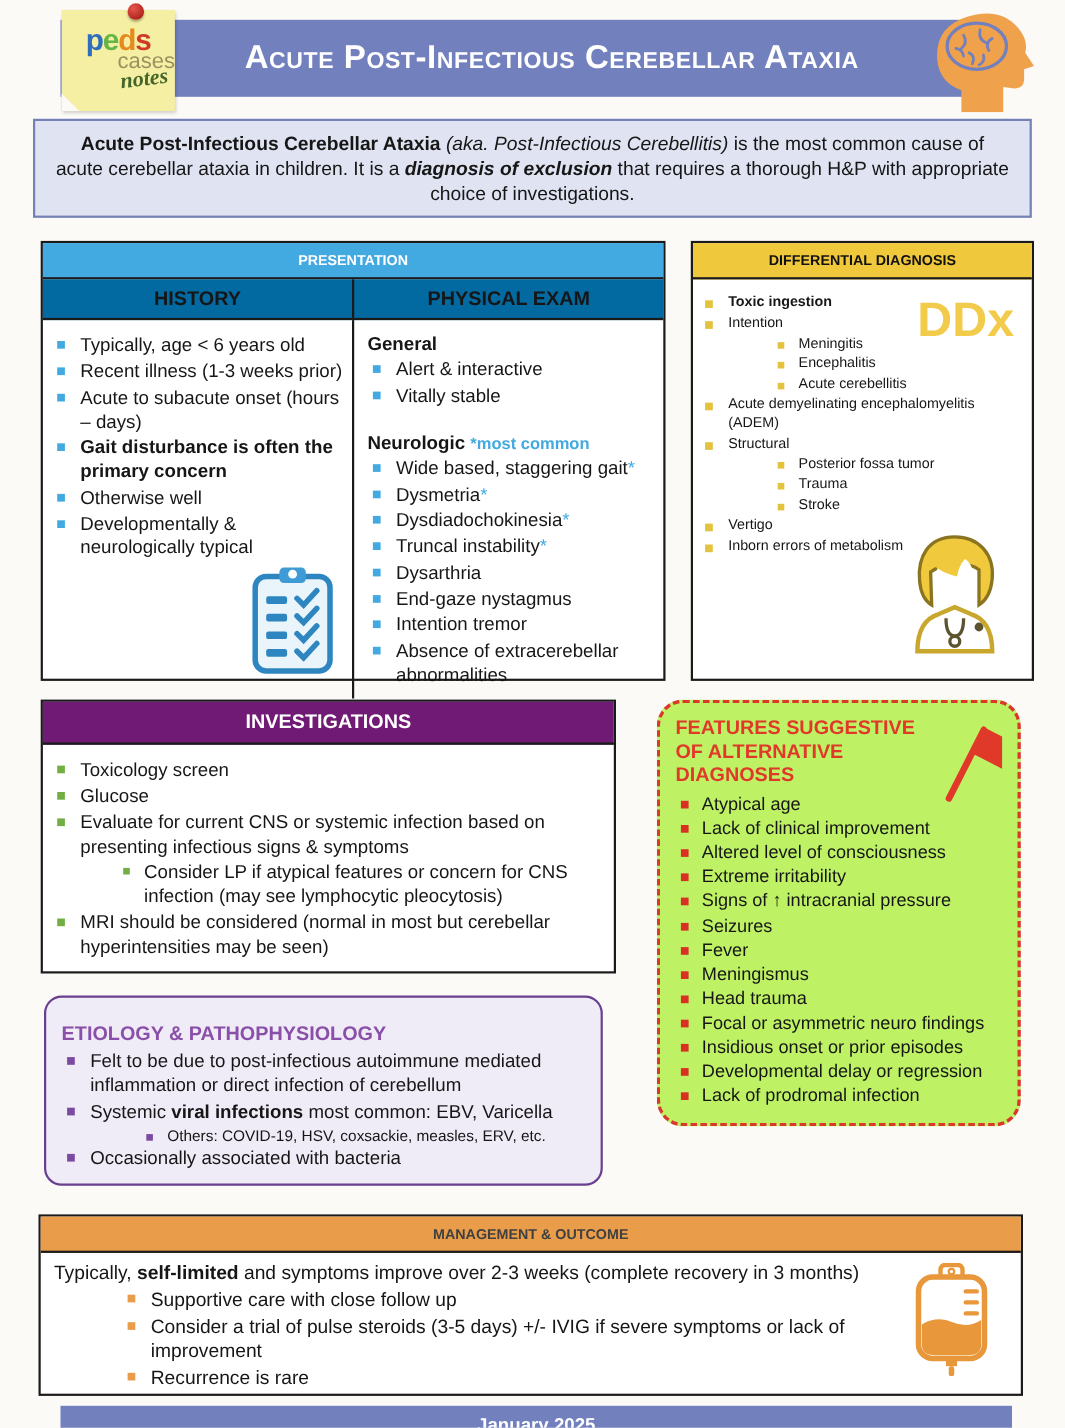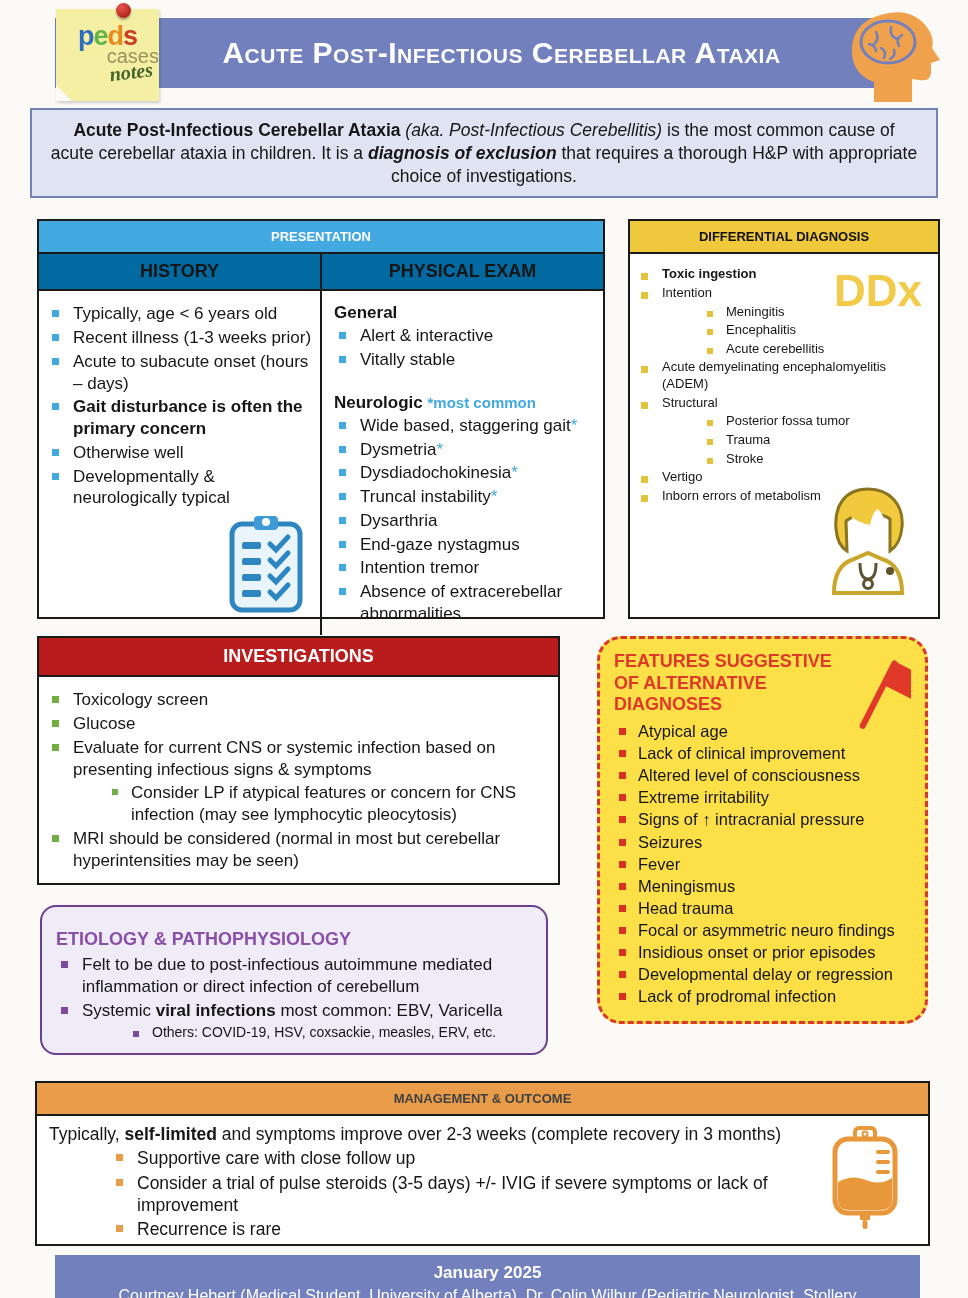--- a/index.html
+++ b/index.html
@@ -80,32 +80,32 @@
   .ddx{width:312px;height:400px;position:relative;}
   .ddx .sec-head{background:#f0c83c;color:#111;}
   .ddx ul{padding:12px 8px 0 6px;font-size:13px;}
   .ddx li.sub{margin-left:64px;}
   .ddx-mark{position:absolute;top:48px;right:16px;font-size:44px;font-weight:bold;color:#f2cb4a;line-height:1;}
   .doctor{position:absolute;right:22px;bottom:16px;}
 
   
   .leftcol{width:523px;}
   .invest{width:523px;min-height:220px;}
-  .invest .sec-head{background:#b91c1c;color:#fff;font-size:18px;}
+  .invest .sec-head{background:#701a75;color:#fff;font-size:18px;}
   .invest ul{padding:12px 10px 10px 8px;font-size:17px;}
 
   
   .etio{margin:20px 0 0 3px;width:508px;min-height:150px;border:2.5px solid #6a3f8f;border-radius:16px;
     background:#efebf7;box-sizing:border-box;padding:22px 14px 10px 14px;}
   .etio-title{color:#8a4fa8;font-weight:bold;font-size:18px;margin-bottom:4px;}
   .etio ul{font-size:17px;}
   .etio li.sub{font-size:14px;margin-left:70px;margin-bottom:1px;}
 
   
-  .flags{width:331px;min-height:388px;border:3px dashed #d9382b;border-radius:24px;background:#fde047;
+  .flags{width:331px;min-height:388px;border:3px dashed #d9382b;border-radius:24px;background:#bef264;
     box-sizing:border-box;padding:12px 12px 10px 14px;position:relative;}
   .flags-title{color:#e0392a;font-weight:bold;font-size:18px;line-height:1.2;width:230px;margin-bottom:5px;}
   .flags ul{font-size:16.5px;}
   .flags li{margin-bottom:1px;padding-left:24px;}
   .flag-icon{position:absolute;top:14px;right:14px;}
 
   
   .manage{margin:26px 30px 0 35px;width:895px;height:165px;position:relative;}
   .manage .sec-head{background:#e99d4a;color:#404040;}
   .manage-body{padding:8px 120px 6px 12px;font-size:17.5px;}
@@ -253,20 +253,21 @@
           <li>MRI should be considered (normal in most but cerebellar hyperintensities may be seen)</li>
         </ul>
       </div>
 
       <div class="etio">
         <div class="etio-title">ETIOLOGY &amp; PATHOPHYSIOLOGY</div>
         <ul class="purple">
           <li>Felt to be due to post-infectious autoimmune mediated inflammation or direct infection of cerebellum</li>
           <li><span>Systemic </span><b>viral infections</b><span> most common: EBV, Varicella</span></li>
           <li class="sub">Others: COVID-19, HSV, coxsackie, measles, ERV, etc.</li>
+          <li>Occasionally associated with bacteria</li>
         </ul>
       </div>
     </div>
 
     <div class="flags">
       <div class="flags-title">FEATURES SUGGESTIVE OF ALTERNATIVE DIAGNOSES</div>
       <div class="flag-icon">
         <svg width="64" height="86" viewBox="0 0 64 86">
           <g transform="rotate(27 32 43)">
             <rect x="28" y="4" width="6" height="76" rx="3" fill="#e0392a"></rect>

